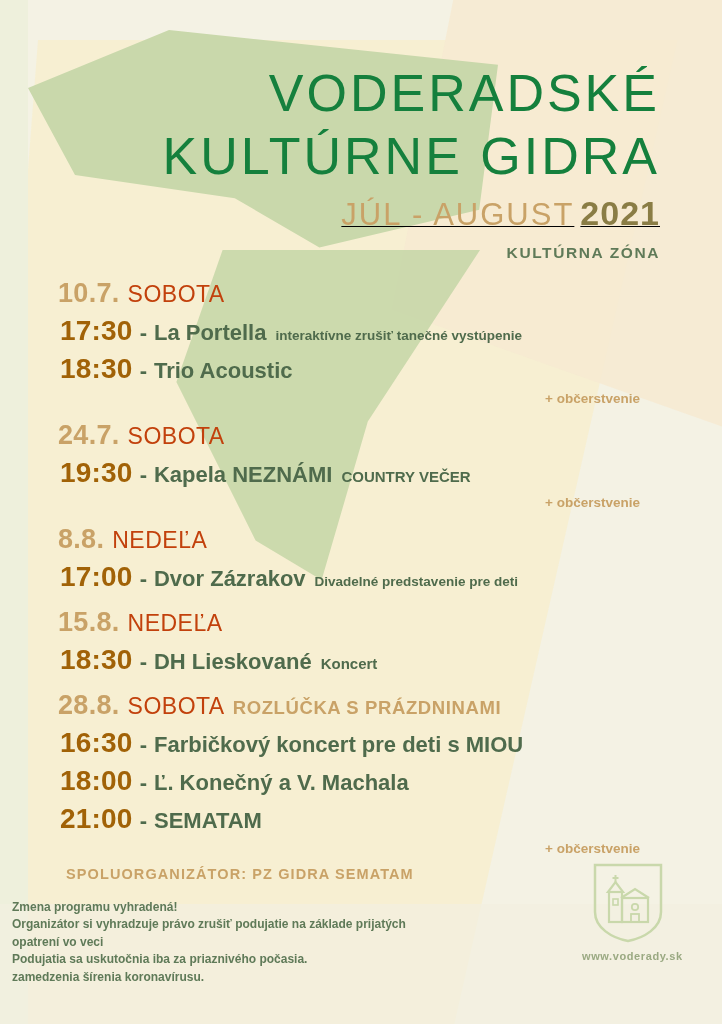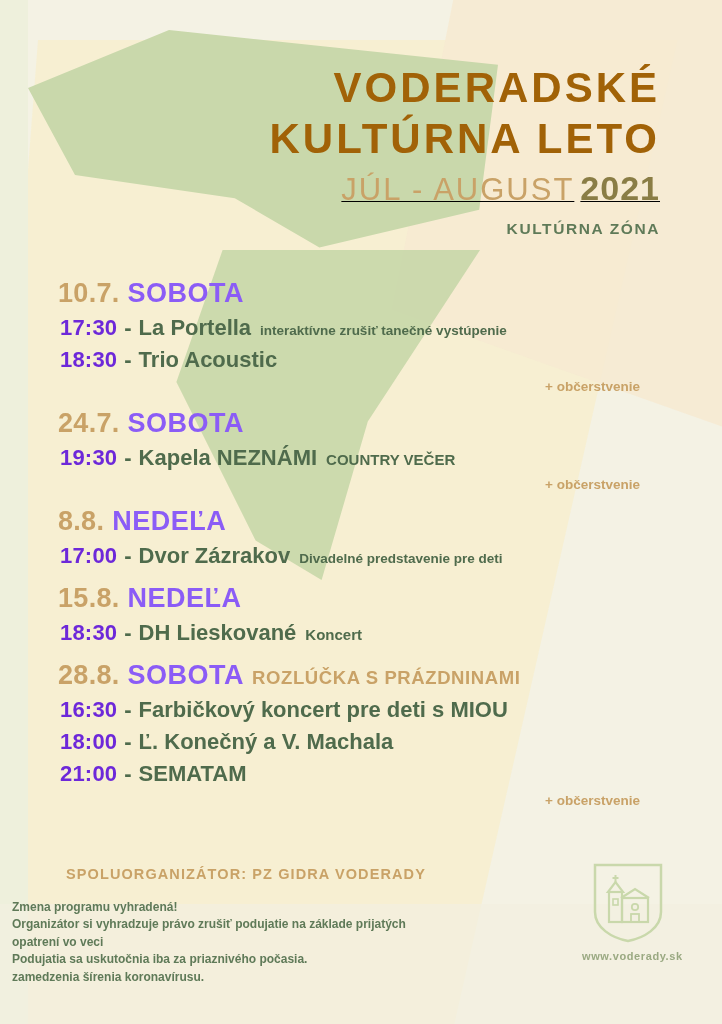--- a/index.html
+++ b/index.html
@@ -65,24 +65,24 @@
   }
 
   
   .header {
     position: absolute;
     right: 62px; top: 62px;
     text-align: right;
     z-index: 5;
   }
   .title-1, .title-2 {
-    font-size: 42px;
-    font-weight: bold;
+    font-size: 52px;
+    font-weight: normal;
     letter-spacing: 3px;
-    color: #a16207;
+    color: #15803d;
     line-height: 1.22;
     white-space: nowrap;
   }
   .subtitle-row {
     margin-top: 6px;
     white-space: nowrap;
     line-height: 1.1;
     text-decoration: underline;
   }
   .sub-months {
@@ -119,41 +119,41 @@
     gap: 8px;
     margin-bottom: 2px;
   }
   .b-date {
     font-size: 27px;
     font-weight: bold;
     color: #c9a267;
     letter-spacing: .3px;
   }
   .b-day {
-    font-size: 27px;
-    font-weight: bold;
-    color: #8b5cf6;
+    font-size: 23px;
+    font-weight: normal;
+    color: #c2410c;
     letter-spacing: .5px;
   }
   .b-extra {
     font-size: 18.5px;
     font-weight: bold;
     color: #c9a267;
     letter-spacing: .6px;
   }
   .line {
     display: flex;
     align-items: baseline;
     gap: 7px;
     margin: 6px 0 0 2px;
   }
   .l-time {
-    font-size: 22px;
-    font-weight: bold;
-    color: #6d28d9;
+    font-size: 28px;
+    font-weight: bold;
+    color: #a16207;
     letter-spacing: .2px;
   }
   .l-dash {
     font-size: 22px;
     font-weight: bold;
     color: #4f6b4c;
   }
   .l-name {
     font-size: 22px;
     font-weight: bold;
@@ -221,21 +221,21 @@
 
   <div class="bg-shape band-yellow"></div>
   <div class="bg-shape wedge-cream"></div>
   <div class="bg-shape blob-green"></div>
   <div class="bg-shape blob-green-tail"></div>
   <div class="bg-shape strip-left"></div>
   <div class="bg-shape bottom-soft"></div>
 
   <div class="header">
     <div class="title-1">VODERADSKÉ</div>
-    <div class="title-2">KULTÚRNA LETO</div>
+    <div class="title-2">KULTÚRNE GIDRA</div>
     <div class="subtitle-row">
       <span class="sub-months">JÚL - AUGUST</span><span class="sub-year">2021</span>
     </div>
     <div class="zone">KULTÚRNA ZÓNA</div>
   </div>
 
   <div class="program">
 
     <div class="block">
       <div class="block-head">
@@ -315,21 +315,21 @@
       <div class="line">
         <span class="l-time">21:00</span>
         <span class="l-dash">-</span>
         <span class="l-name">SEMATAM</span>
       </div>
       <div class="refresh">+ občerstvenie</div>
     </div>
 
   </div>
 
-  <div class="coorg">SPOLUORGANIZÁTOR: PZ GIDRA VODERADY</div>
+  <div class="coorg">SPOLUORGANIZÁTOR: PZ GIDRA SEMATAM</div>
 
   <div class="disclaimer">
     <div>Zmena programu vyhradená!</div>
     <div>Organizátor si vyhradzuje právo zrušiť podujatie na základe prijatých opatrení vo veci</div>
     <div>Podujatia sa uskutočnia iba za priaznivého počasia.</div>
     <div>zamedzenia  šírenia koronavírusu.</div>
   </div>
 
   <div class="crest-wrap">
     <svg class="crest" viewBox="0 0 72 82">

